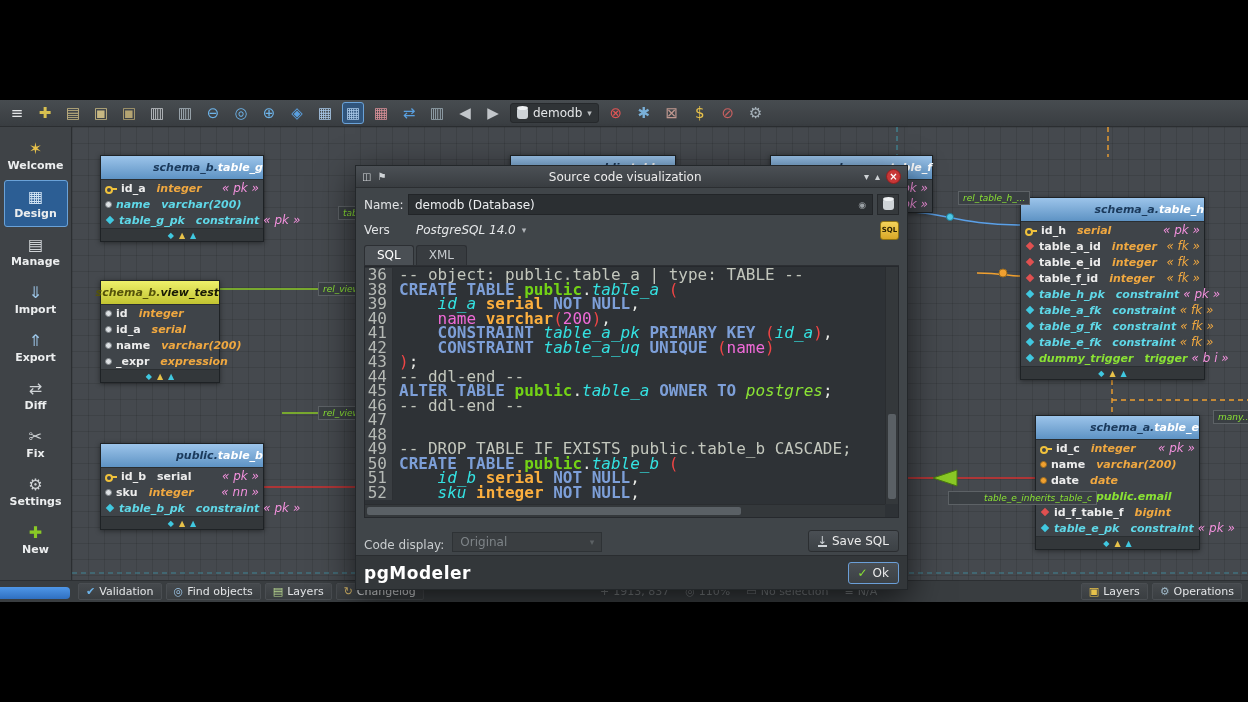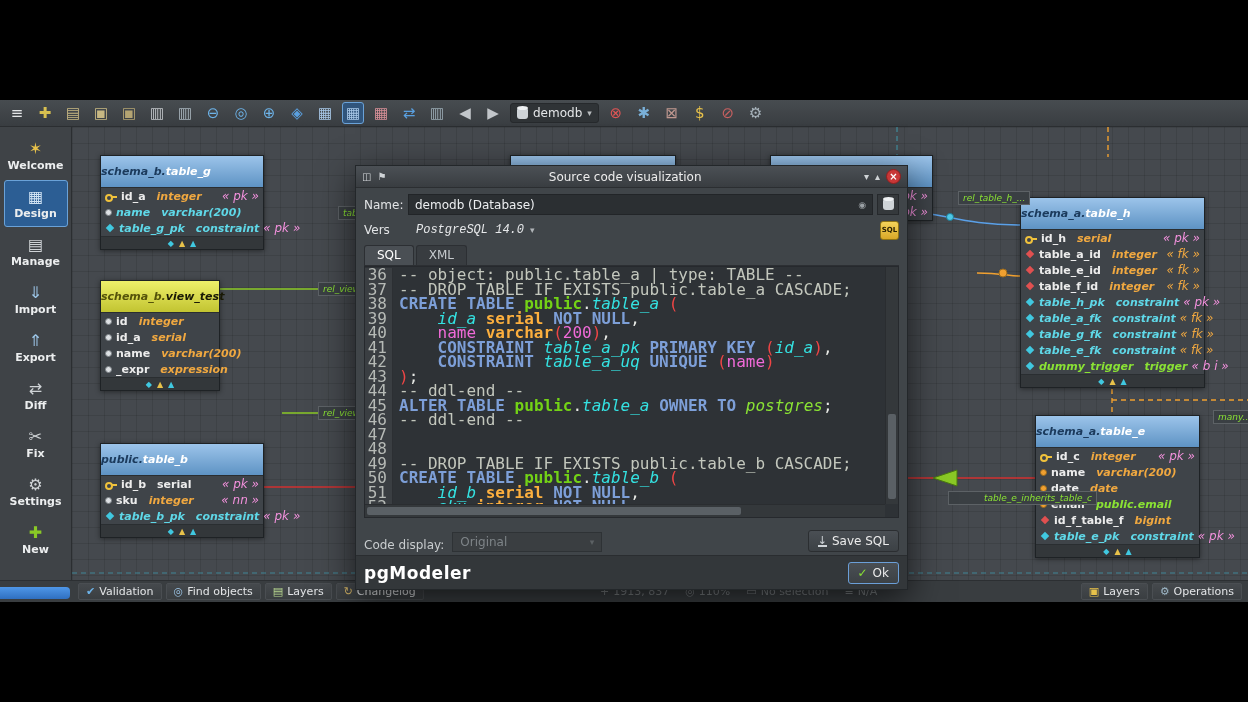--- a/index.html
+++ b/index.html
@@ -31,21 +31,21 @@
   
   .main{flex:1;display:flex;min-height:0;}
   .canvas{position:relative;flex:1;overflow:hidden;background-color:#45494e;
     background-image:linear-gradient(rgba(0,0,0,.10) 1px,transparent 1px),
                      linear-gradient(90deg,rgba(0,0,0,.10) 1px,transparent 1px);
     background-size:16px 16px;}
   .edges{position:absolute;left:0;top:0;width:1176px;height:453px;}
 
   .db-table{position:absolute;border:1px solid #1e2225;background:#3f4449;
     box-shadow:0 1px 5px rgba(0,0,0,.45);font-size:11px;}
-  .db-table .hd{height:32px;display:flex;align-items:center;justify-content:flex-start;
+  .db-table .hd{height:24px;display:flex;align-items:center;justify-content:flex-end;
     font-style:italic;font-weight:bold;border-bottom:1px solid #2a2e31;white-space:nowrap;}
   .hd.blue{background:linear-gradient(#9cc4ea,#5e93c4);}
   .hd.blue .tschema{color:#1b3a5c;} .hd.blue .tname{color:#ffffff;}
   .hd.yellow{background:linear-gradient(#eef06a,#c2c431);}
   .hd.yellow .tschema{color:#55530a;} .hd.yellow .tname{color:#191905;}
   .db-row{height:16px;display:flex;align-items:center;padding:0 4px;gap:4px;white-space:nowrap;}
   .rn.wt{color:#ececec;font-weight:bold;}
   .rn.ob,.rt.ob{color:#5fd8e8;font-style:italic;font-weight:bold;}
   .rn.gn,.rt.gn{color:#8ae234;font-style:italic;font-weight:bold;}
   .rt.ty{color:#f0a840;font-style:italic;font-weight:bold;}
@@ -530,35 +530,34 @@
           <span>demodb (Database)</span>
           <span class="clr">◉</span>
         </div>
         <div class="sqbtn">
           <span class="cyl"></span>
         </div>
       </div>
       <div class="frow">
         <span class="flabel">Vers</span>
         <div class="vers-dd">
-          <span style="font-style:italic;font-family:Liberation Mono, monospace;">PostgreSQL 14.0</span>
+          <span style="font-style:italic;">PostgreSQL 14.0</span>
           <span class="caret">▾</span>
         </div>
         <div class="sqlbadge">
           <span>SQL</span>
         </div>
       </div>
       <div class="tabs">
         <div class="tab active">SQL</div>
         <div class="tab">XML</div>
       </div>
       <div class="codebox">
         <div class="code-lines">
             <div class="cl"><span class="ln">36</span><span class="ct"><span class="tk-cm">-- object: public.table_a | type: TABLE --</span></span></div>
-            <div class="cl"><span class="ln">37</span><span class="ct"><span class="tk-cm">-- DROP TABLE IF EXISTS public.table_a CASCADE;</span></span></div>
             <div class="cl"><span class="ln">38</span><span class="ct"><span class="tk-kw">CREATE TABLE</span><span class="tk-pl"> </span><span class="tk-sc">public</span><span class="tk-pl">.</span><span class="tk-ob">table_a</span><span class="tk-pl"> </span><span class="tk-pr">(</span></span></div>
             <div class="cl"><span class="ln">39</span><span class="ct"><span class="tk-pl">    </span><span class="tk-ob">id_a</span><span class="tk-pl"> </span><span class="tk-ty">serial</span><span class="tk-pl"> </span><span class="tk-kw">NOT NULL</span><span class="tk-pl">,</span></span></div>
             <div class="cl"><span class="ln">40</span><span class="ct"><span class="tk-pl">    </span><span class="tk-pk">name</span><span class="tk-pl"> </span><span class="tk-ty">varchar</span><span class="tk-pr">(</span><span class="tk-pk">200</span><span class="tk-pr">)</span><span class="tk-pl">,</span></span></div>
             <div class="cl"><span class="ln">41</span><span class="ct"><span class="tk-pl">    </span><span class="tk-kw">CONSTRAINT</span><span class="tk-pl"> </span><span class="tk-ob">table_a_pk</span><span class="tk-pl"> </span><span class="tk-kw">PRIMARY KEY</span><span class="tk-pl"> </span><span class="tk-pr">(</span><span class="tk-ob">id_a</span><span class="tk-pr">)</span><span class="tk-pl">,</span></span></div>
             <div class="cl"><span class="ln">42</span><span class="ct"><span class="tk-pl">    </span><span class="tk-kw">CONSTRAINT</span><span class="tk-pl"> </span><span class="tk-ob">table_a_uq</span><span class="tk-pl"> </span><span class="tk-kw">UNIQUE</span><span class="tk-pl"> </span><span class="tk-pr">(</span><span class="tk-pk">name</span><span class="tk-pr">)</span></span></div>
             <div class="cl"><span class="ln">43</span><span class="ct"><span class="tk-pr">)</span><span class="tk-pl">;</span></span></div>
             <div class="cl"><span class="ln">44</span><span class="ct"><span class="tk-cm">-- ddl-end --</span></span></div>
             <div class="cl"><span class="ln">45</span><span class="ct"><span class="tk-kw">ALTER TABLE</span><span class="tk-pl"> </span><span class="tk-sc">public</span><span class="tk-pl">.</span><span class="tk-ob">table_a</span><span class="tk-pl"> </span><span class="tk-kw">OWNER TO</span><span class="tk-pl"> </span><span class="tk-pg">postgres</span><span class="tk-pl">;</span></span></div>
             <div class="cl"><span class="ln">46</span><span class="ct"><span class="tk-cm">-- ddl-end --</span></span></div>
             <div class="cl"><span class="ln">47</span><span class="ct"></span></div>

